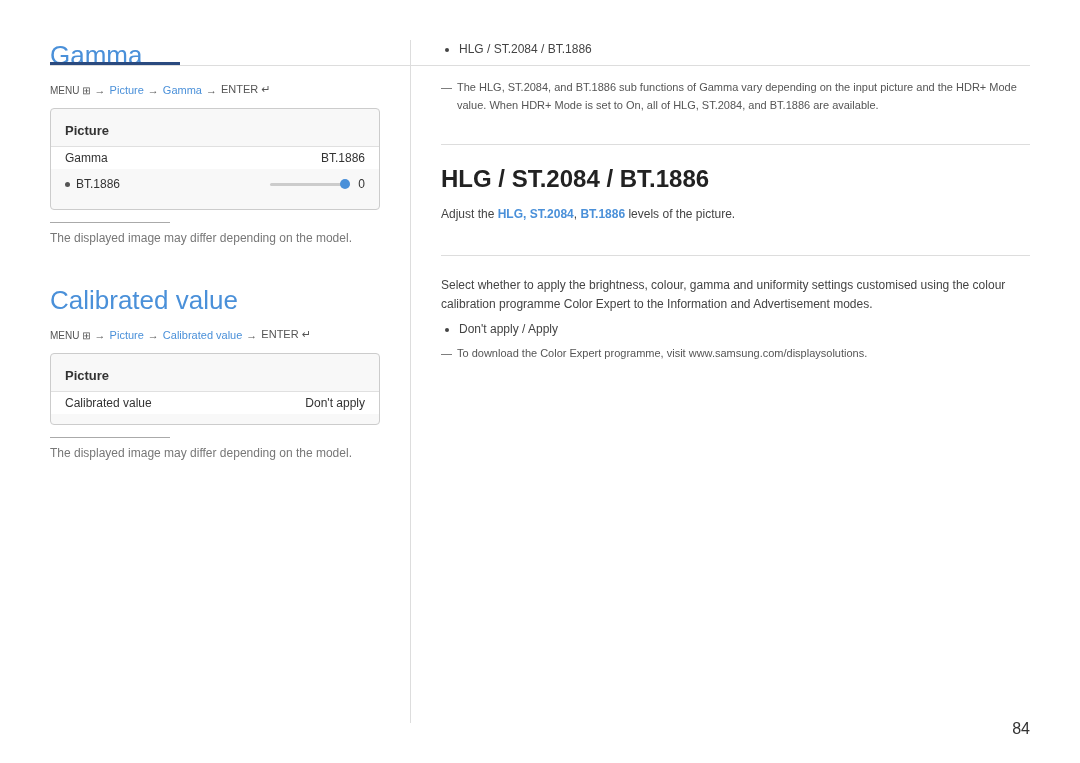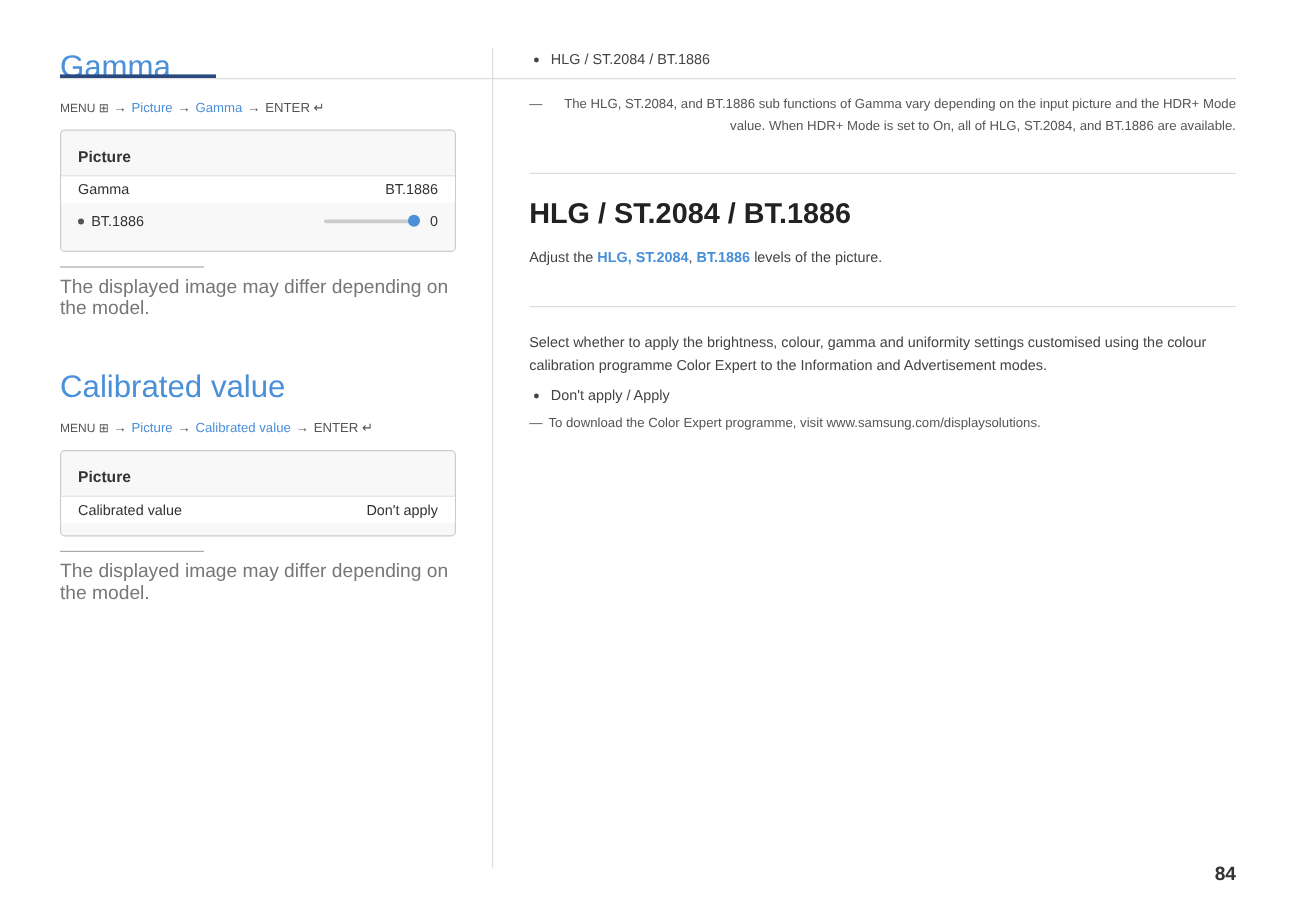--- a/index.html
+++ b/index.html
@@ -129,21 +129,21 @@
       position: absolute;
       right: 0;
       top: -4px;
       width: 10px;
       height: 10px;
       background: #4a90d9;
       border-radius: 50%;
     }
 
     .note-text {
-      font-size: 16px;
+      font-size: 12px;
       color: #777;
       margin-top: 8px;
     }
 
     
     .section-gap {
       height: 40px;
     }
 
     
@@ -203,21 +203,21 @@
       margin: 20px 0;
     }
 
     
     .page-number {
       position: absolute;
       bottom: 25px;
       right: 50px;
       font-size: 16px;
       color: #333;
-      font-weight: 700;
+      font-weight: 400;
     }
 
     
     .top-line {
       position: absolute;
       top: 65px;
       left: 50px;
       right: 50px;
       height: 1px;
       background: #dddddd;
@@ -310,21 +310,21 @@
   </div>
 
   <div class="right-col">
 
     <div class="right-section">
       <ul class="bullet-list">
         <li class="bullet-item">
           <span class="highlight-blue">HLG / ST.2084 / BT.1886</span>
         </li>
       </ul>
-      <div class="em-dash-item" style="margin-top:20px;text-align:right;">
+      <div class="em-dash-item" style="margin-top:20px;">
         The <span class="highlight-blue">HLG, ST.2084</span>, and <span class="highlight-blue">BT.1886</span> sub functions of <span class="highlight-bold">Gamma</span> vary depending on the input picture and the <span class="highlight-orange">HDR+ Mode</span> value. When <span class="highlight-orange">HDR+ Mode</span> is set to On, all of <span class="highlight-blue">HLG, ST.2084</span>, and <span class="highlight-blue">BT.1886</span> are available.
       </div>
     </div>
 
     <hr class="right-divider">
 
     <div class="right-section">
       <h2 class="right-section-title">HLG / ST.2084 / BT.1886</h2>
       <p class="right-text">
         Adjust the <span class="highlight-blue">HLG, ST.2084</span>, <span class="highlight-blue">BT.1886</span> levels of the picture.

